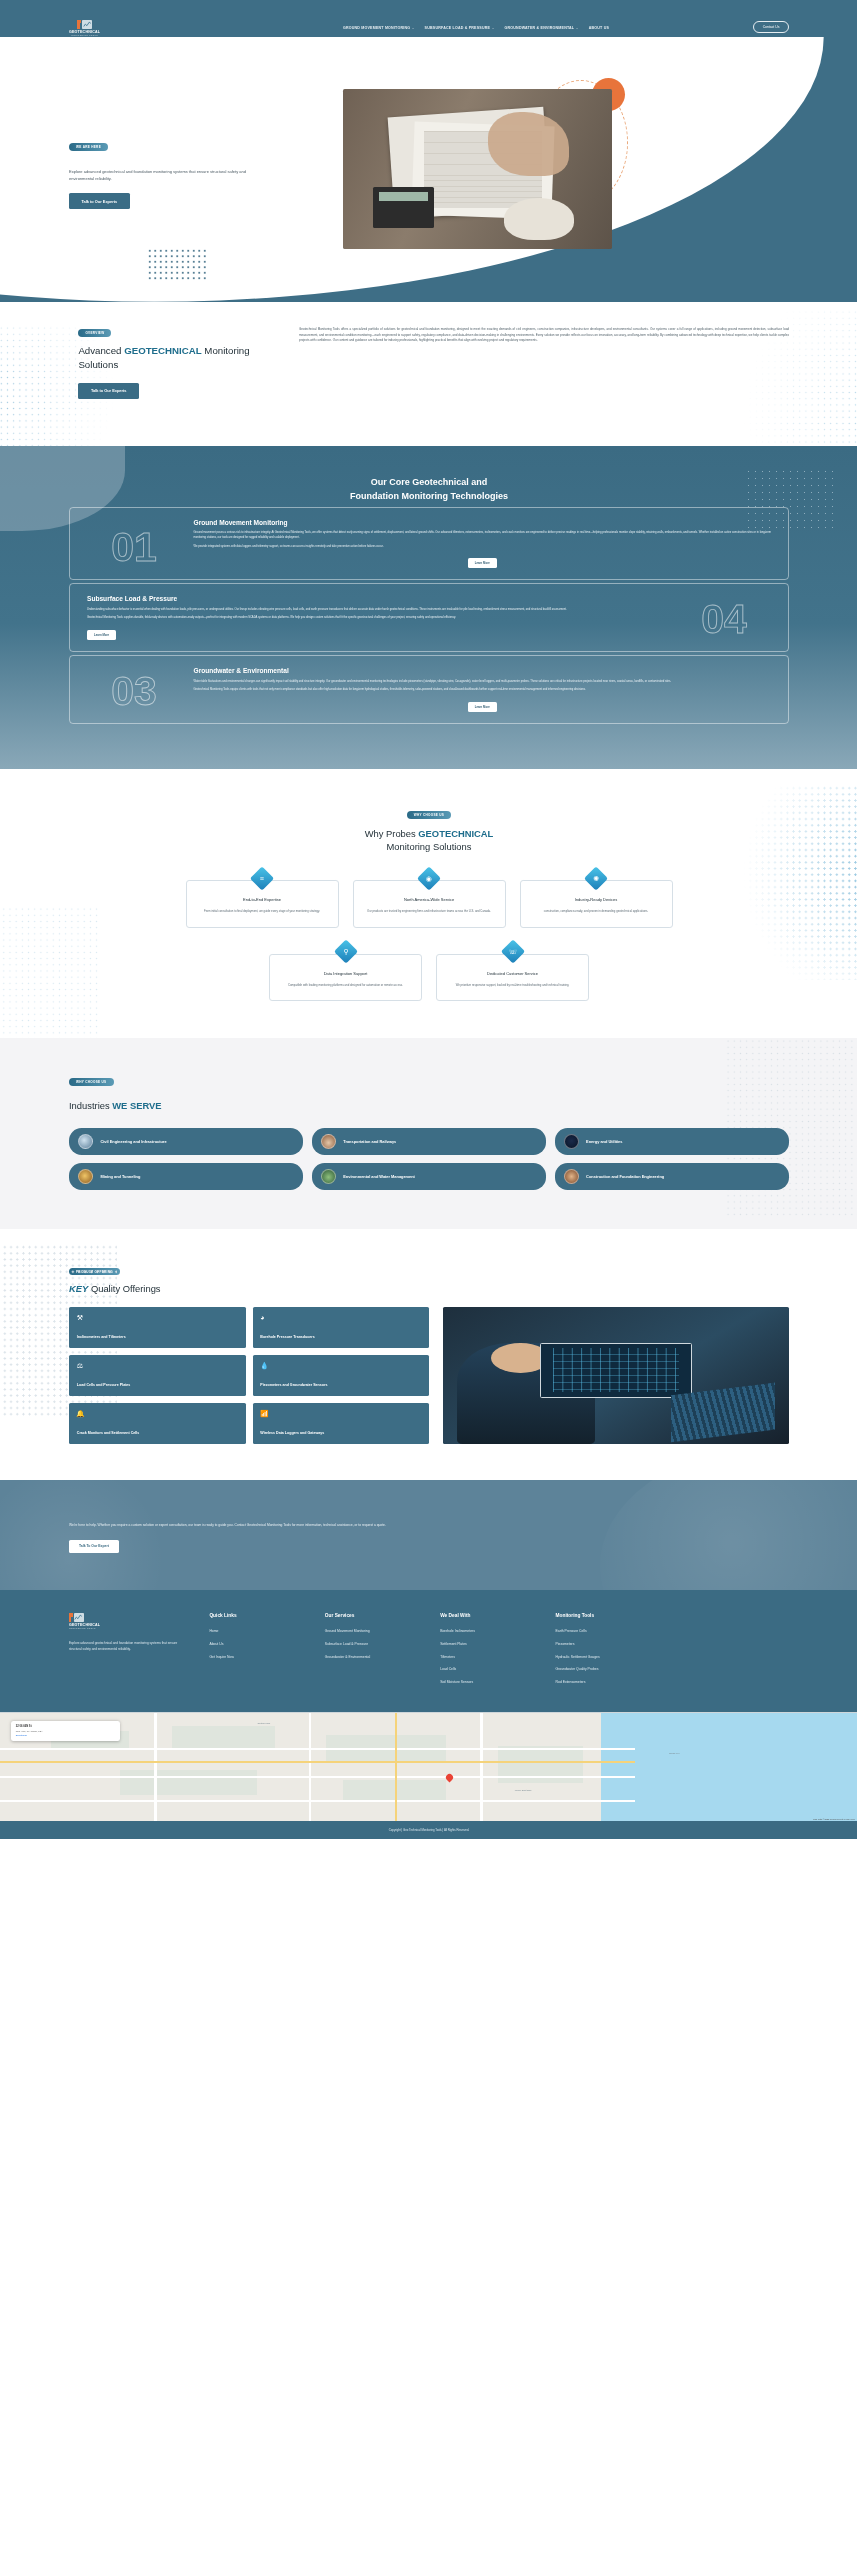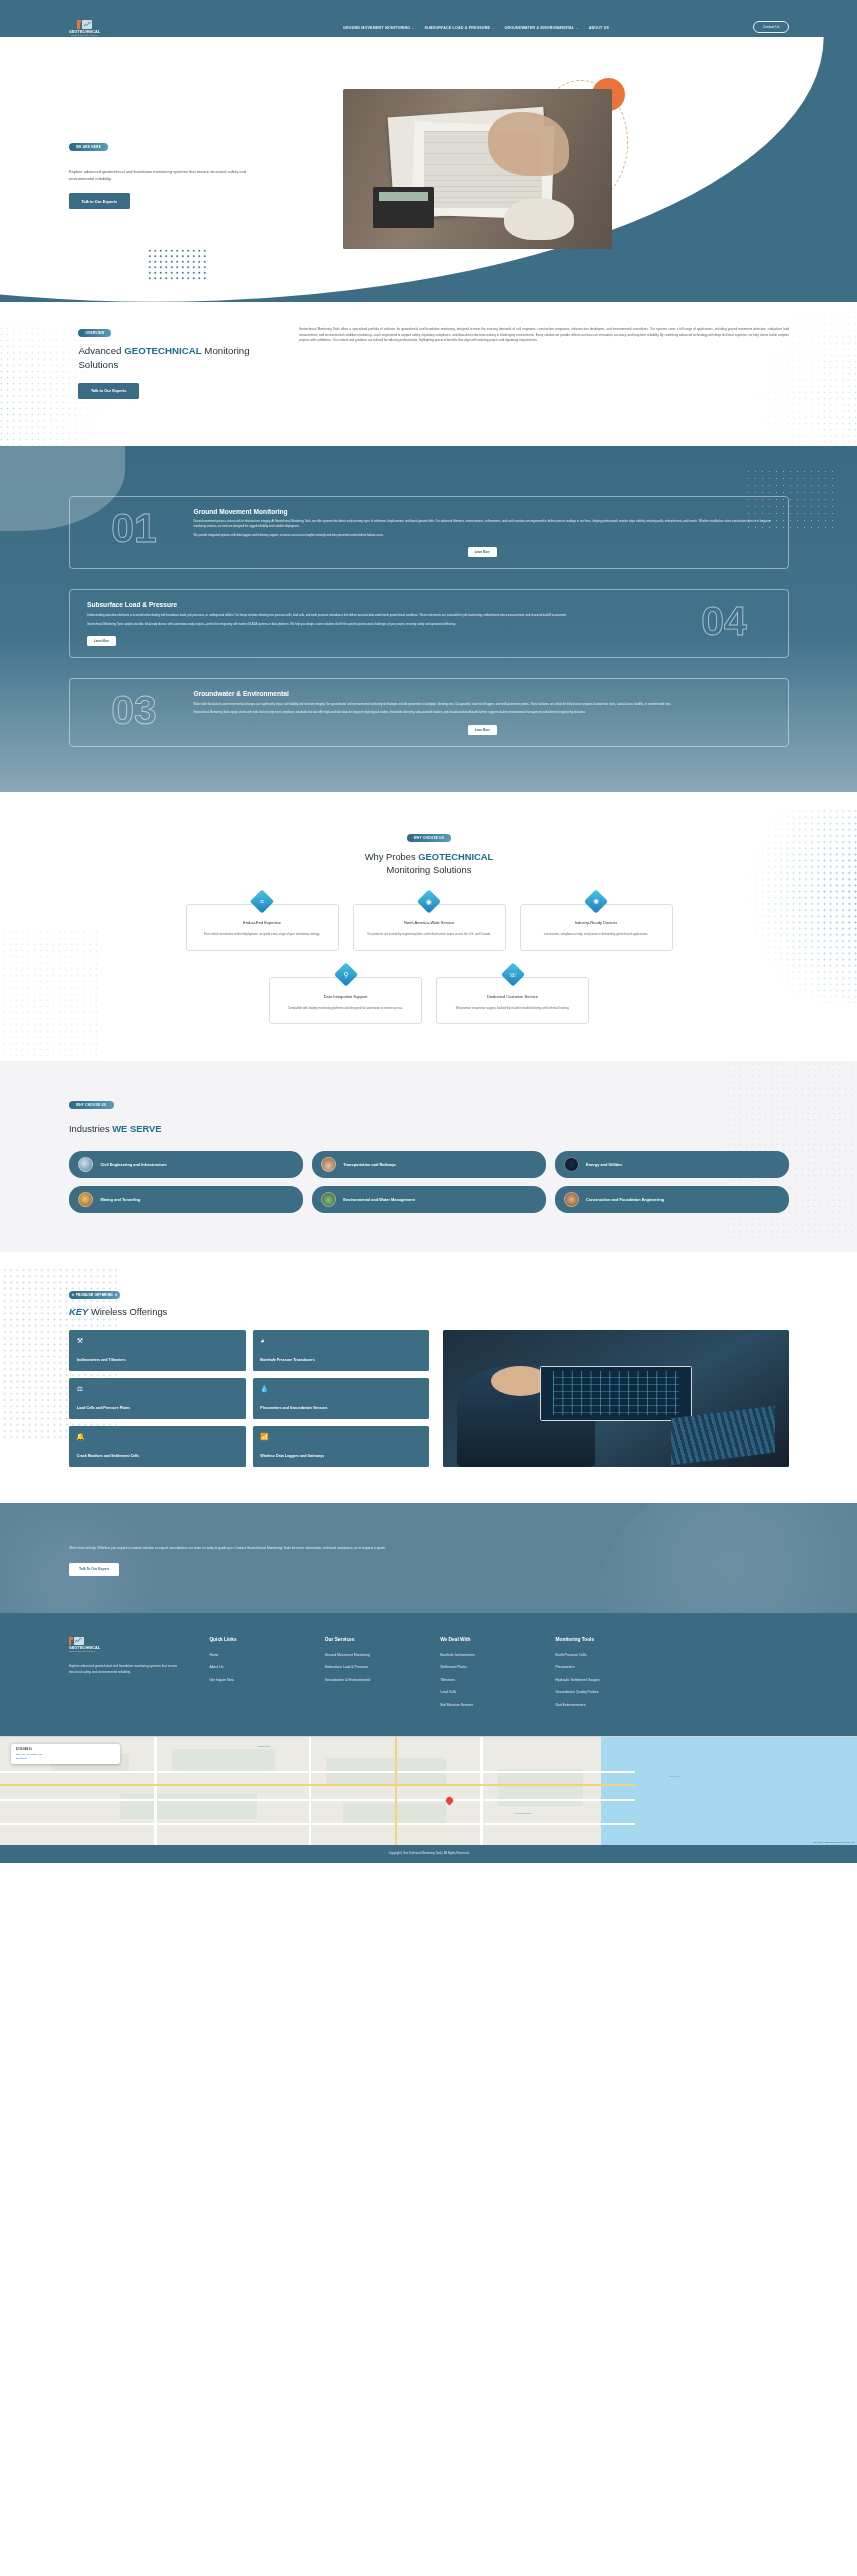--- a/index.html
+++ b/index.html
@@ -94,21 +94,21 @@
   .ov-left h2 .accent{color:#1e6d8c;font-weight:bold;}
   .ov-right{flex:1;font-size:3px;line-height:1.85;color:#4e5d66;text-align:justify;padding-top:4.7px;}
   
   .core{position:relative;background:linear-gradient(180deg,#3b6b83 0%,#42738b 55%,#8aa8b8 100%);padding:30px 69px 45px;overflow:hidden;}
   .core-blob{position:absolute;left:-47px;top:-15.6px;width:172px;height:101px;background:#93adbb;border-radius:0 0 60% 0;opacity:.55;}
   .core-dots{position:absolute;right:18.7px;top:22px;width:94px;height:62px;
      background-image:radial-gradient(#cfe0ea 0.8px,transparent 0.9px);background-size:7px 7px;opacity:.55;}
   .core h2{position:relative;text-align:center;color:#fff;font-size:9px;line-height:1.55;font-weight:600;z-index:2;}
   .core-card{
     position:relative;z-index:2;border:0.8px solid rgba(255,255,255,.45);border-radius:3.9px;
-    margin-top:20px;padding:11px 17px;display:flex;gap:12.5px;align-items:flex-start;
+    margin-top:3px;padding:11px 17px;display:flex;gap:12.5px;align-items:flex-end;
   }
   .core-num{
     font-size:41px;font-weight:bold;color:transparent;
     -webkit-text-stroke:0.9px rgba(255,255,255,.55);line-height:1;flex:0 0 auto;width:94px;text-align:center;
   }
   .core-body{flex:1;}
   .core-body h3{color:#fff;font-size:6.6px;font-weight:600;margin-bottom:5.5px;}
   .core-body p{color:#eaf2f6;font-size:2.7px;line-height:1.75;margin-bottom:3.9px;text-align:justify;}
   .learn{
     display:inline-block;background:#fff;color:#355f75;font-size:2.8px;font-weight:600;
@@ -298,20 +298,24 @@
       </h2>
       <button class="btn-primary">Talk to Our Experts</button>
     </div>
     <div class="ov-right">Geotechnical Monitoring Tools offers a specialized portfolio of solutions for geotechnical and foundation monitoring, designed to meet the exacting demands of civil engineers, construction companies, infrastructure developers, and environmental consultants. Our systems cover a full range of applications, including ground movement detection, subsurface load measurement, and environmental condition monitoring—each engineered to support safety, regulatory compliance, and data-driven decision-making in challenging environments. Every solution we provide reflects our focus on innovation, accuracy, and long-term reliability. By combining advanced technology with deep technical expertise, we help clients tackle complex projects with confidence. Our content and guidance are tailored for industry professionals, highlighting practical benefits that align with evolving project and regulatory requirements.</div>
   </div>
 </section>
 
 <section class="core">
   <div class="core-blob"></div>
   <div class="core-dots"></div>
+  <h2>
+    <span>Our Core Geotechnical and</span><br>
+    <span>Foundation Monitoring Technologies</span>
+  </h2>
 
   <div class="core-card">
     <div class="core-num">01</div>
     <div class="core-body">
       <h3>Ground Movement Monitoring</h3>
       <p>Ground movement poses a serious risk to infrastructure integrity. At Geotechnical Monitoring Tools, we offer systems that detect early warning signs of settlement, displacement, and lateral ground shifts. Our advanced tiltmeters, extensometers, inclinometers, and crack monitors are engineered to deliver precise readings in real time—helping professionals monitor slope stability, retaining walls, embankments, and tunnels. Whether installed on active construction sites or in long-term monitoring stations, our tools are designed for rugged reliability and scalable deployment.</p>
       <p>We provide integrated systems with data loggers and telemetry support, so teams can access insights remotely and take preventive action before failures occur.</p>
       <div class="center-btn"><button class="learn">Learn More</button></div>
     </div>
   </div>
@@ -416,21 +420,21 @@
       <div class="ind-av av6"></div>
       <span>Construction and Foundation Engineering</span>
     </div>
   </div>
 </section>
 
 <section class="products">
   <div class="pr-dots"></div>
   <span class="pill">PRODUCT OFFERING</span>
   <h2>
-    <span class="accent">KEY</span><span> Wireless Offerings</span>
+    <span class="accent">KEY</span><span> Quality Offerings</span>
   </h2>
   <div class="pr-wrap">
     <div class="pr-grid">
       <div class="pr-item">
         <span class="pi">⚒</span>
         <span class="lbl">Inclinometers and Tiltmeters</span>
       </div>
       <div class="pr-item">
         <span class="pi">◕</span>
         <span class="lbl">Borehole Pressure Transducers</span>

